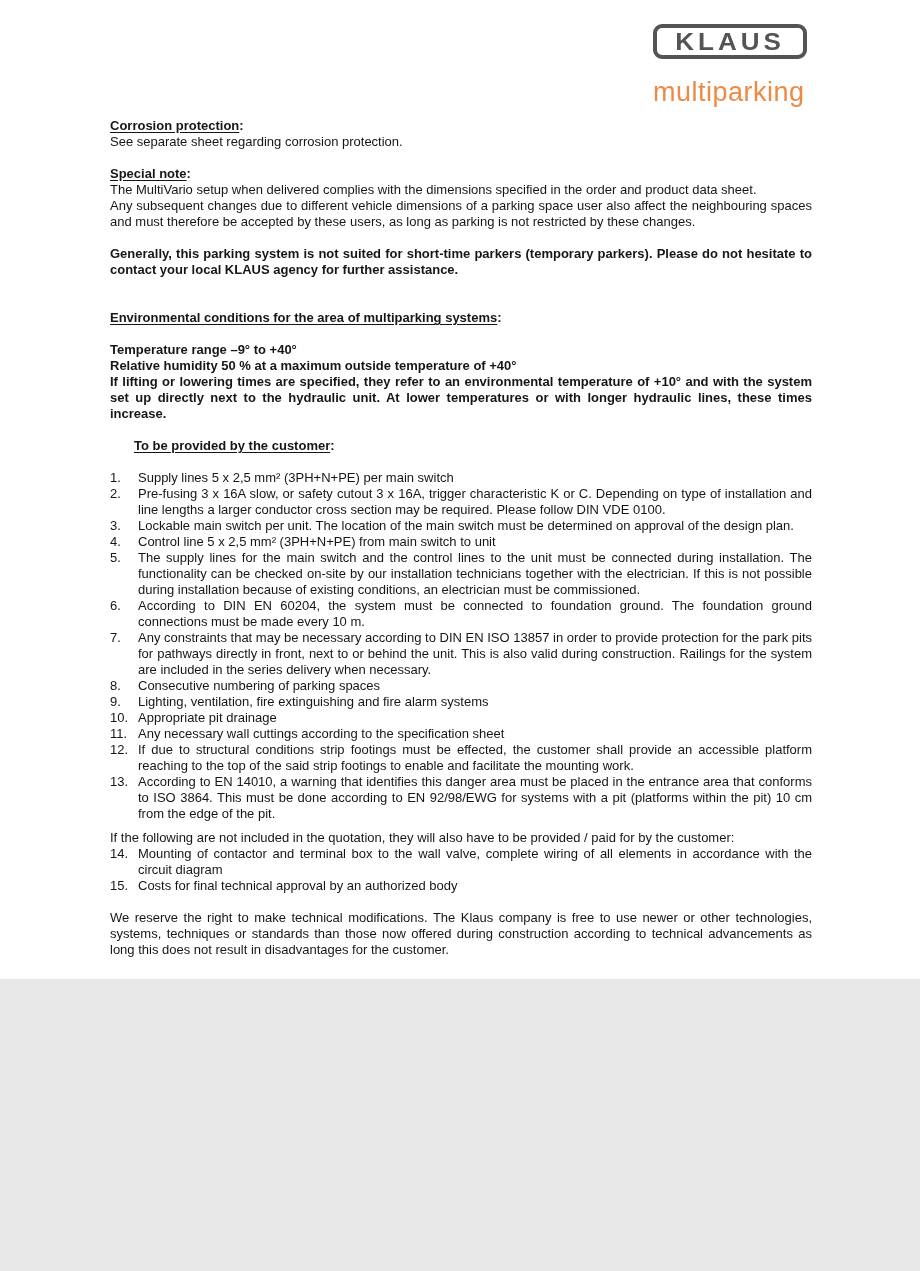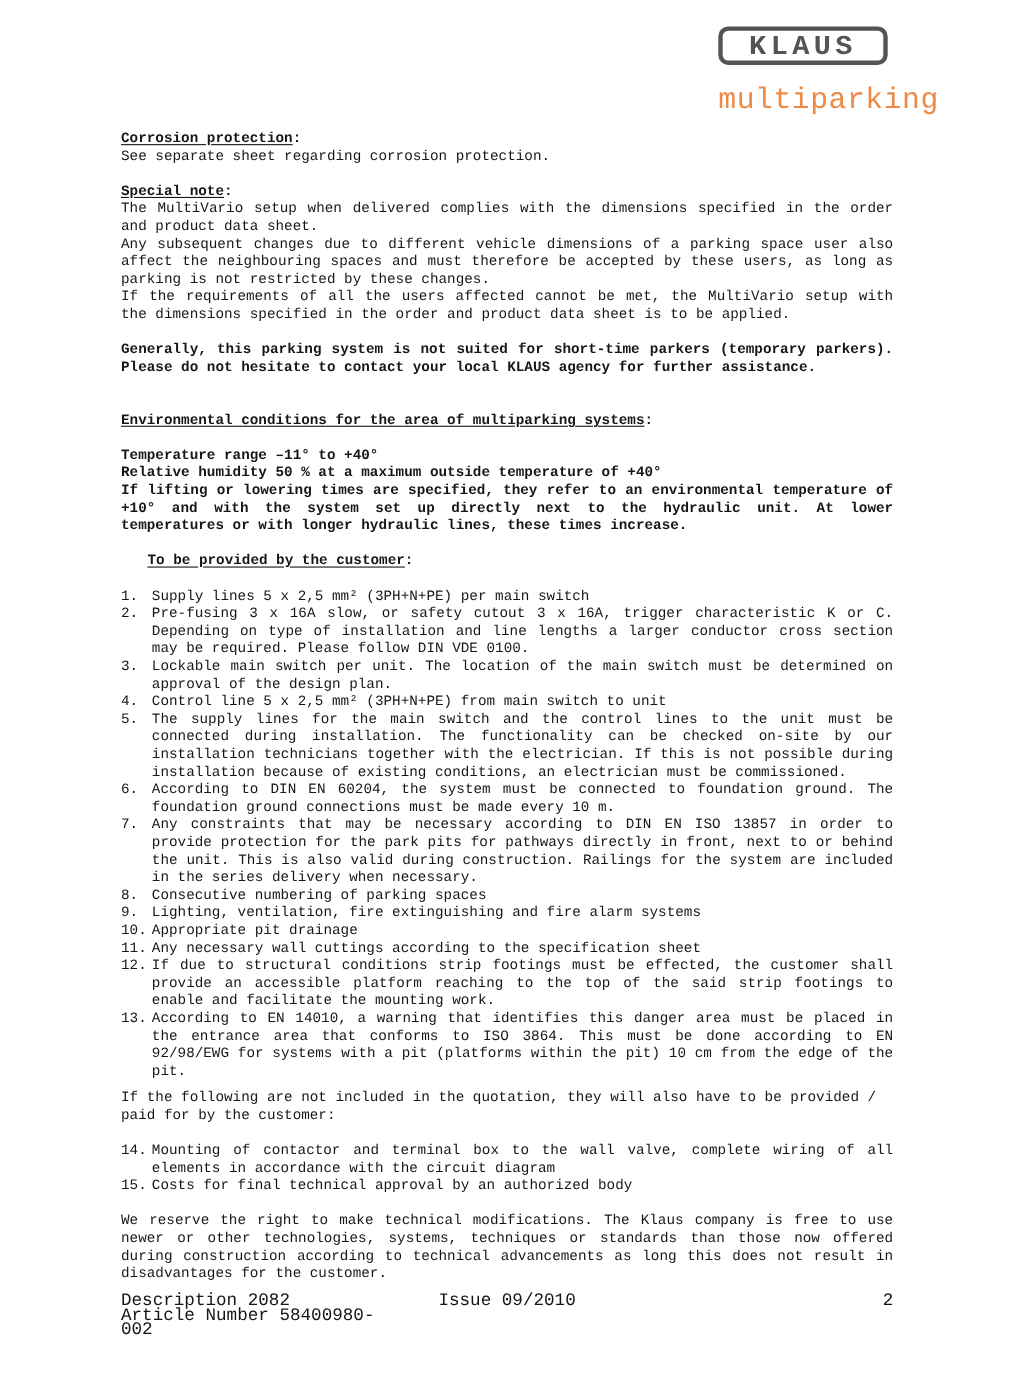--- a/index.html
+++ b/index.html
@@ -1,22 +1,22 @@
 <!DOCTYPE html>
 <html><head>
 <meta charset="utf-8">
 <style>
   html,body { margin:0; padding:0; background:#e8e8e8; }
   .page {
     position: relative;
     width: 920px;
-    height: 1271px;
+    height: 979px;
     margin: 0 auto;
     background: #ffffff;
-    font-family: Liberation Mono, monospace;
+    font-family: Liberation Sans, sans-serif;
     color: #161616;
     overflow: hidden;
   }
 
   
   .logo { position:absolute; top:24px; left:653px; width:170px; }
   .logo-box {
     width: 134px; height: 27px;
     border: 4px solid #545457;
     border-radius: 9px;
@@ -92,44 +92,43 @@
     </div>
     <div class="logo-sub" style="color: rgb(237, 138, 69);">multiparking</div>
   </div>
 
   <div class="content">
       <p class="heading"><span class="u">Corrosion protection</span>:</p>
       <p class="">See separate sheet regarding corrosion protection.</p>
       <p class="heading" style="margin-top: 16px;"><span class="u">Special note</span>:</p>
       <p class="justify">The MultiVario setup when delivered complies with the dimensions specified in the order and product data sheet.</p>
       <p class="justify">Any subsequent changes due to different vehicle dimensions of a parking space user also affect the neighbouring spaces and must therefore be accepted by these users, as long as parking is not restricted by these changes.</p>
-      <p class="justify">If the requirements of all the users affected cannot be met, the MultiVario setup with the dimensions specified in the order and product data sheet is to be applied.</p>
       <p class="bold justify" style="margin-top: 16px;">Generally, this parking system is not suited for short-time parkers (temporary parkers). Please do not hesitate to contact your local KLAUS agency for further assistance.</p>
       <p class="heading" style="margin-top: 32px;"><span class="u">Environmental conditions for the area of multiparking systems</span>:</p>
-      <p class="bold " style="margin-top: 16px;">Temperature range –11° to +40°</p>
+      <p class="bold " style="margin-top: 16px;">Temperature range –9° to +40°</p>
       <p class="bold ">Relative humidity 50 % at a maximum outside temperature of +40°</p>
       <p class="bold justify">If lifting or lowering times are specified, they refer to an environmental temperature of +10° and with the system set up directly next to the hydraulic unit. At lower temperatures or with longer hydraulic lines, these times increase.</p>
       <p class="heading" style="margin-top: 16px; margin-left: 24px;"><span class="u">To be provided by the customer</span>:</p>
       <ol class="num-list" style="counter-reset: item 0; margin-top: 16px;">
         <li class="justify">Supply lines 5 x 2,5 mm² (3PH+N+PE) per main switch</li>
         <li class="justify">Pre-fusing 3 x 16A slow, or safety cutout 3 x 16A, trigger characteristic K or C. Depending on type of installation and line lengths a larger conductor cross section may be required. Please follow DIN VDE 0100.</li>
         <li class="justify">Lockable main switch per unit. The location of the main switch must be determined on approval of the design plan.</li>
         <li class="justify">Control line 5 x 2,5 mm² (3PH+N+PE) from main switch to unit</li>
         <li class="justify">The supply lines for the main switch and the control lines to the unit must be connected during installation. The functionality can be checked on-site by our installation technicians together with the electrician. If this is not possible during installation because of existing conditions, an electrician must be commissioned.</li>
         <li class="justify">According to DIN EN 60204, the system must be connected to foundation ground. The foundation ground connections must be made every 10 m.</li>
         <li class="justify">Any constraints that may be necessary according to DIN EN ISO 13857 in order to provide protection for the park pits for pathways directly in front, next to or behind the unit. This is also valid during construction. Railings for the system are included in the series delivery when necessary.</li>
         <li class="justify">Consecutive numbering of parking spaces</li>
         <li class="justify">Lighting, ventilation, fire extinguishing and fire alarm systems</li>
         <li class="justify">Appropriate pit drainage</li>
         <li class="justify">Any necessary wall cuttings according to the specification sheet</li>
         <li class="justify">If due to structural conditions strip footings must be effected, the customer shall provide an accessible platform reaching to the top of the said strip footings to enable and facilitate the mounting work.</li>
         <li class="justify">According to EN 14010, a warning that identifies this danger area must be placed in the entrance area that conforms to ISO 3864. This must be done according to EN 92/98/EWG for systems with a pit (platforms within the pit) 10 cm from the edge of the pit.</li>
       </ol>
       <p class="" style="margin-top: 8px;">If the following are not included in the quotation, they will also have to be provided / paid for by the customer:</p>
-      <ol class="num-list" style="counter-reset: item 13; margin-top: 16px;">
+      <ol class="num-list" style="counter-reset: item 13; margin-top: 0;">
         <li class="justify">Mounting of contactor and terminal box to the wall valve, complete wiring of all elements in accordance with the circuit diagram</li>
         <li class="justify">Costs for final technical approval by an authorized body</li>
       </ol>
       <p class="justify" style="margin-top: 16px;">We reserve the right to make technical modifications. The Klaus company is free to use newer or other technologies, systems, techniques or standards than those now offered during construction according to technical advancements as long this does not result in disadvantages for the customer.</p>
     </div>
 
   <div class="footer">
     <div class="footer-left">
       <div>Description 2082</div>
       <div>Article Number 58400980-002</div>

